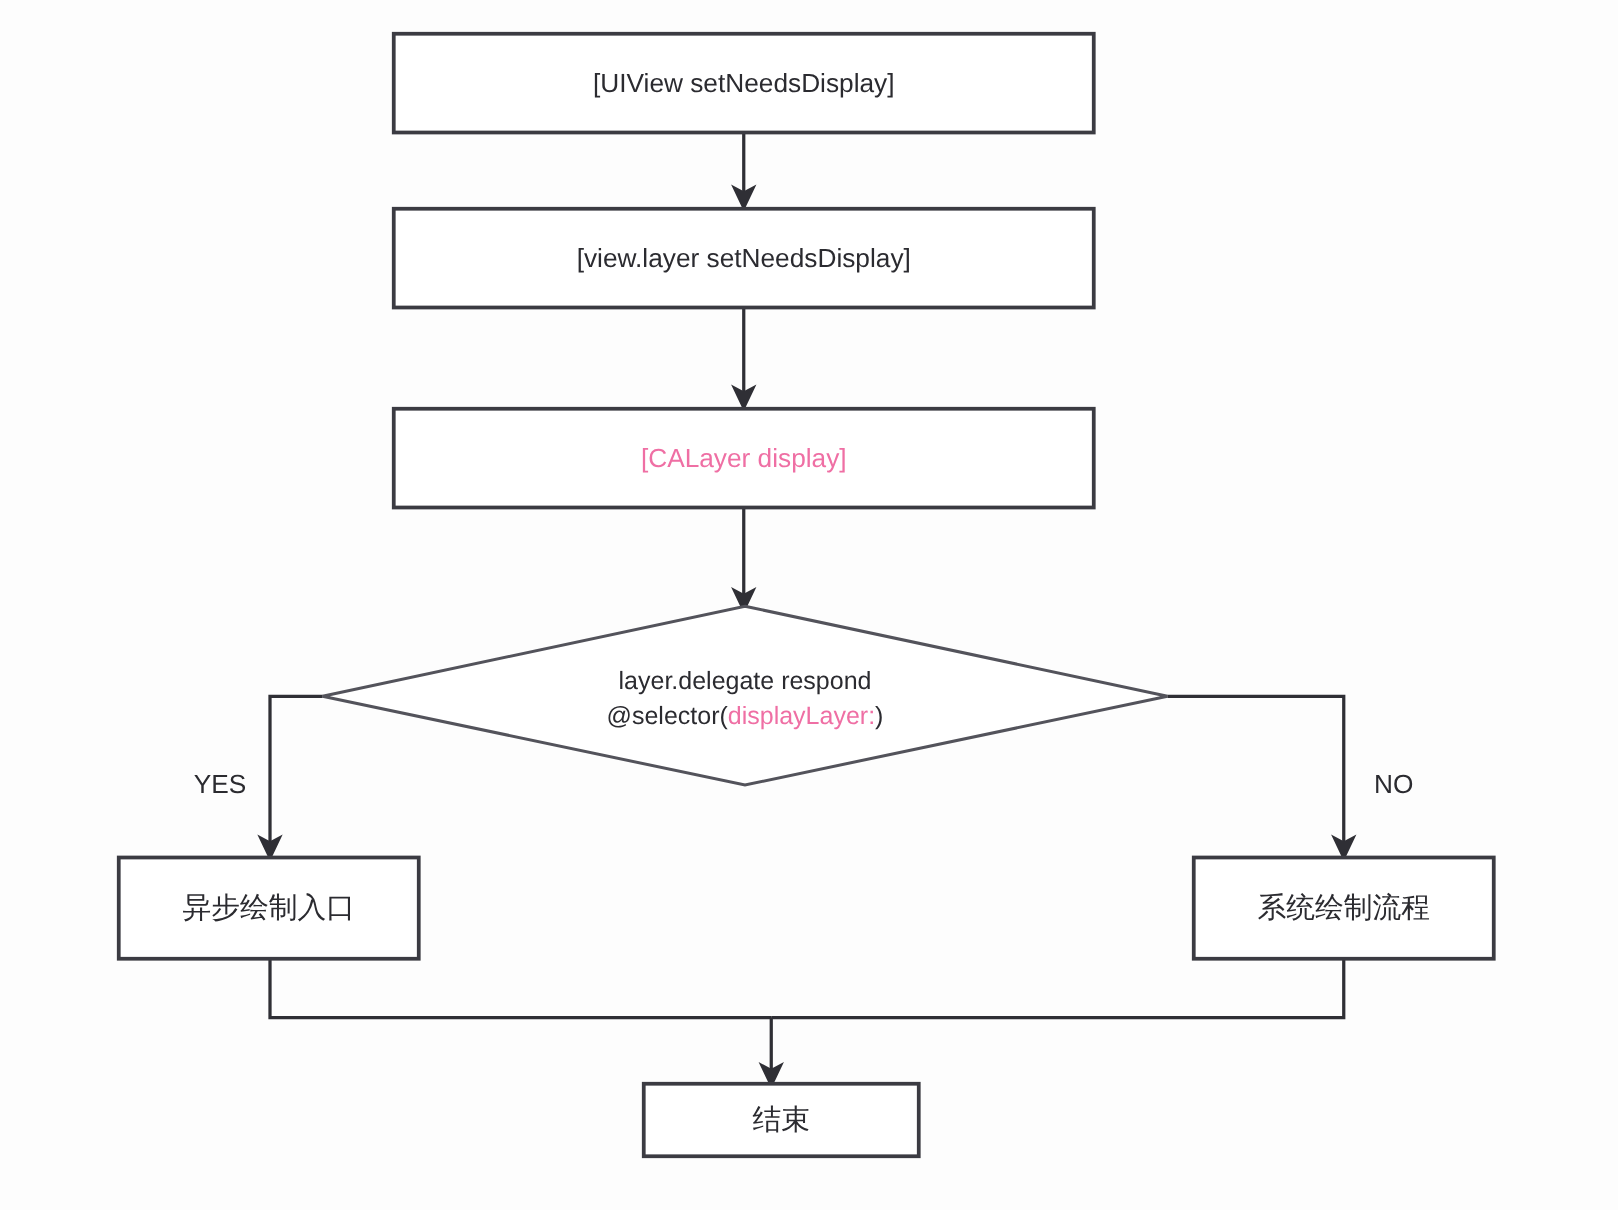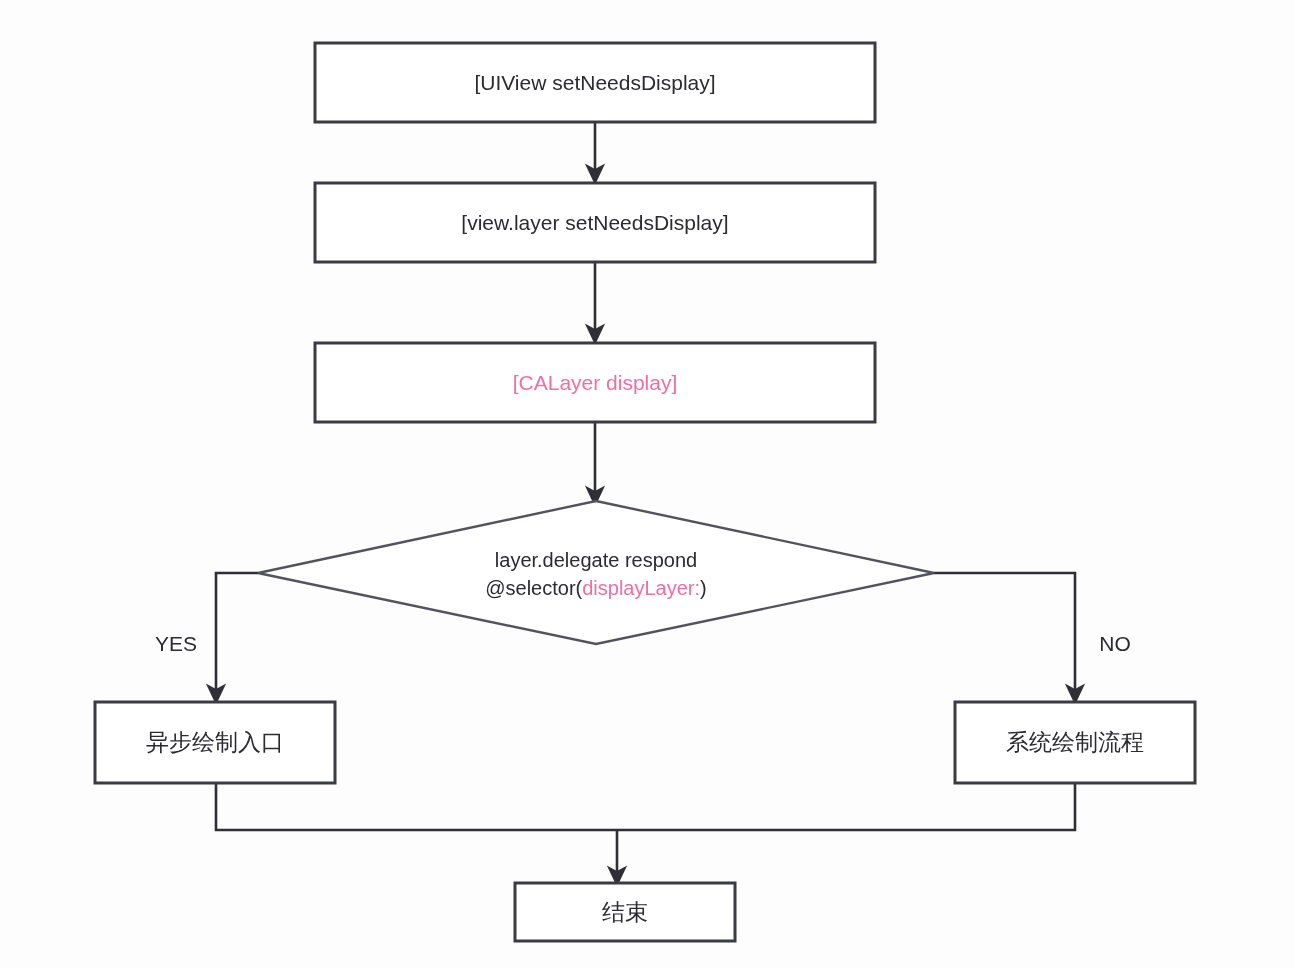--- a/index.html
+++ b/index.html
@@ -13,21 +13,20 @@
     height: 968px;
     overflow: hidden;
     font-family: "Liberation Sans", "DejaVu Sans", sans-serif;
     position: relative;
   }
   #flow-root {
     position: absolute;
     inset: 0;
     width: 1294px;
     height: 732px;
-    margin-top: 16px;
   }
   svg#flow-svg {
     position: absolute;
     top: 0;
     left: 0;
     width: 1294px;
     height: 968px;
     display: block;
   }
   .node-box {

